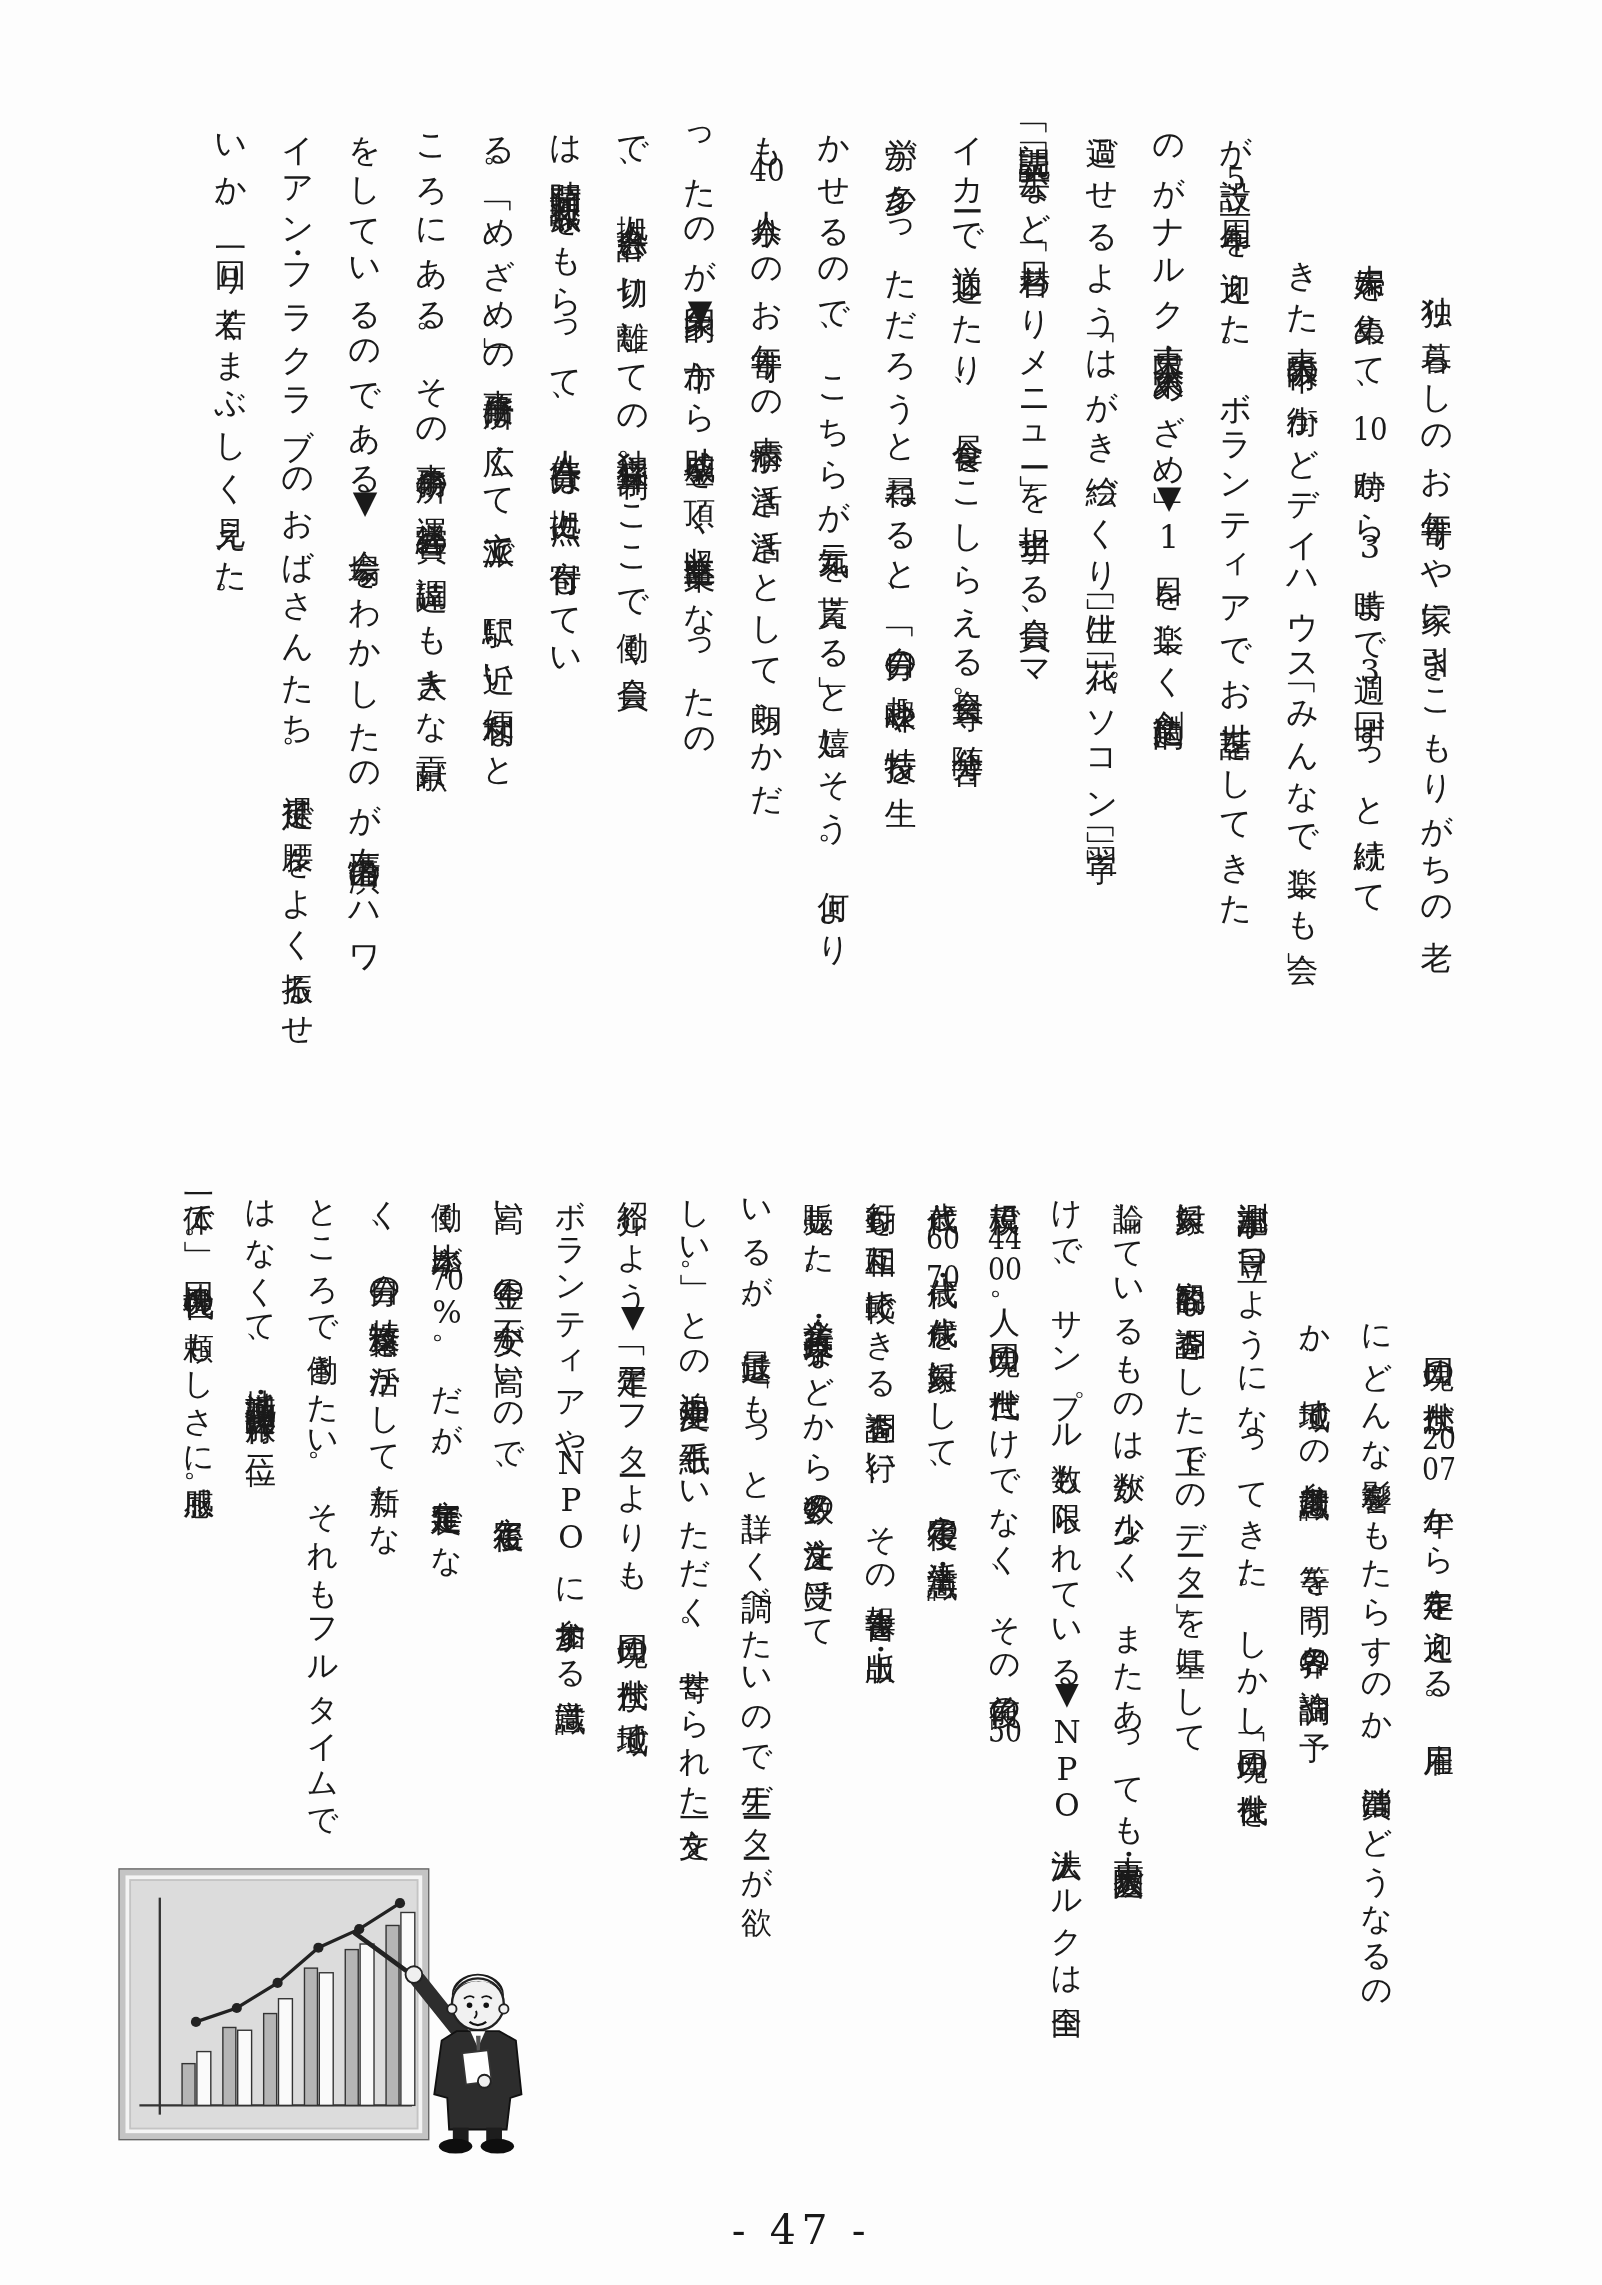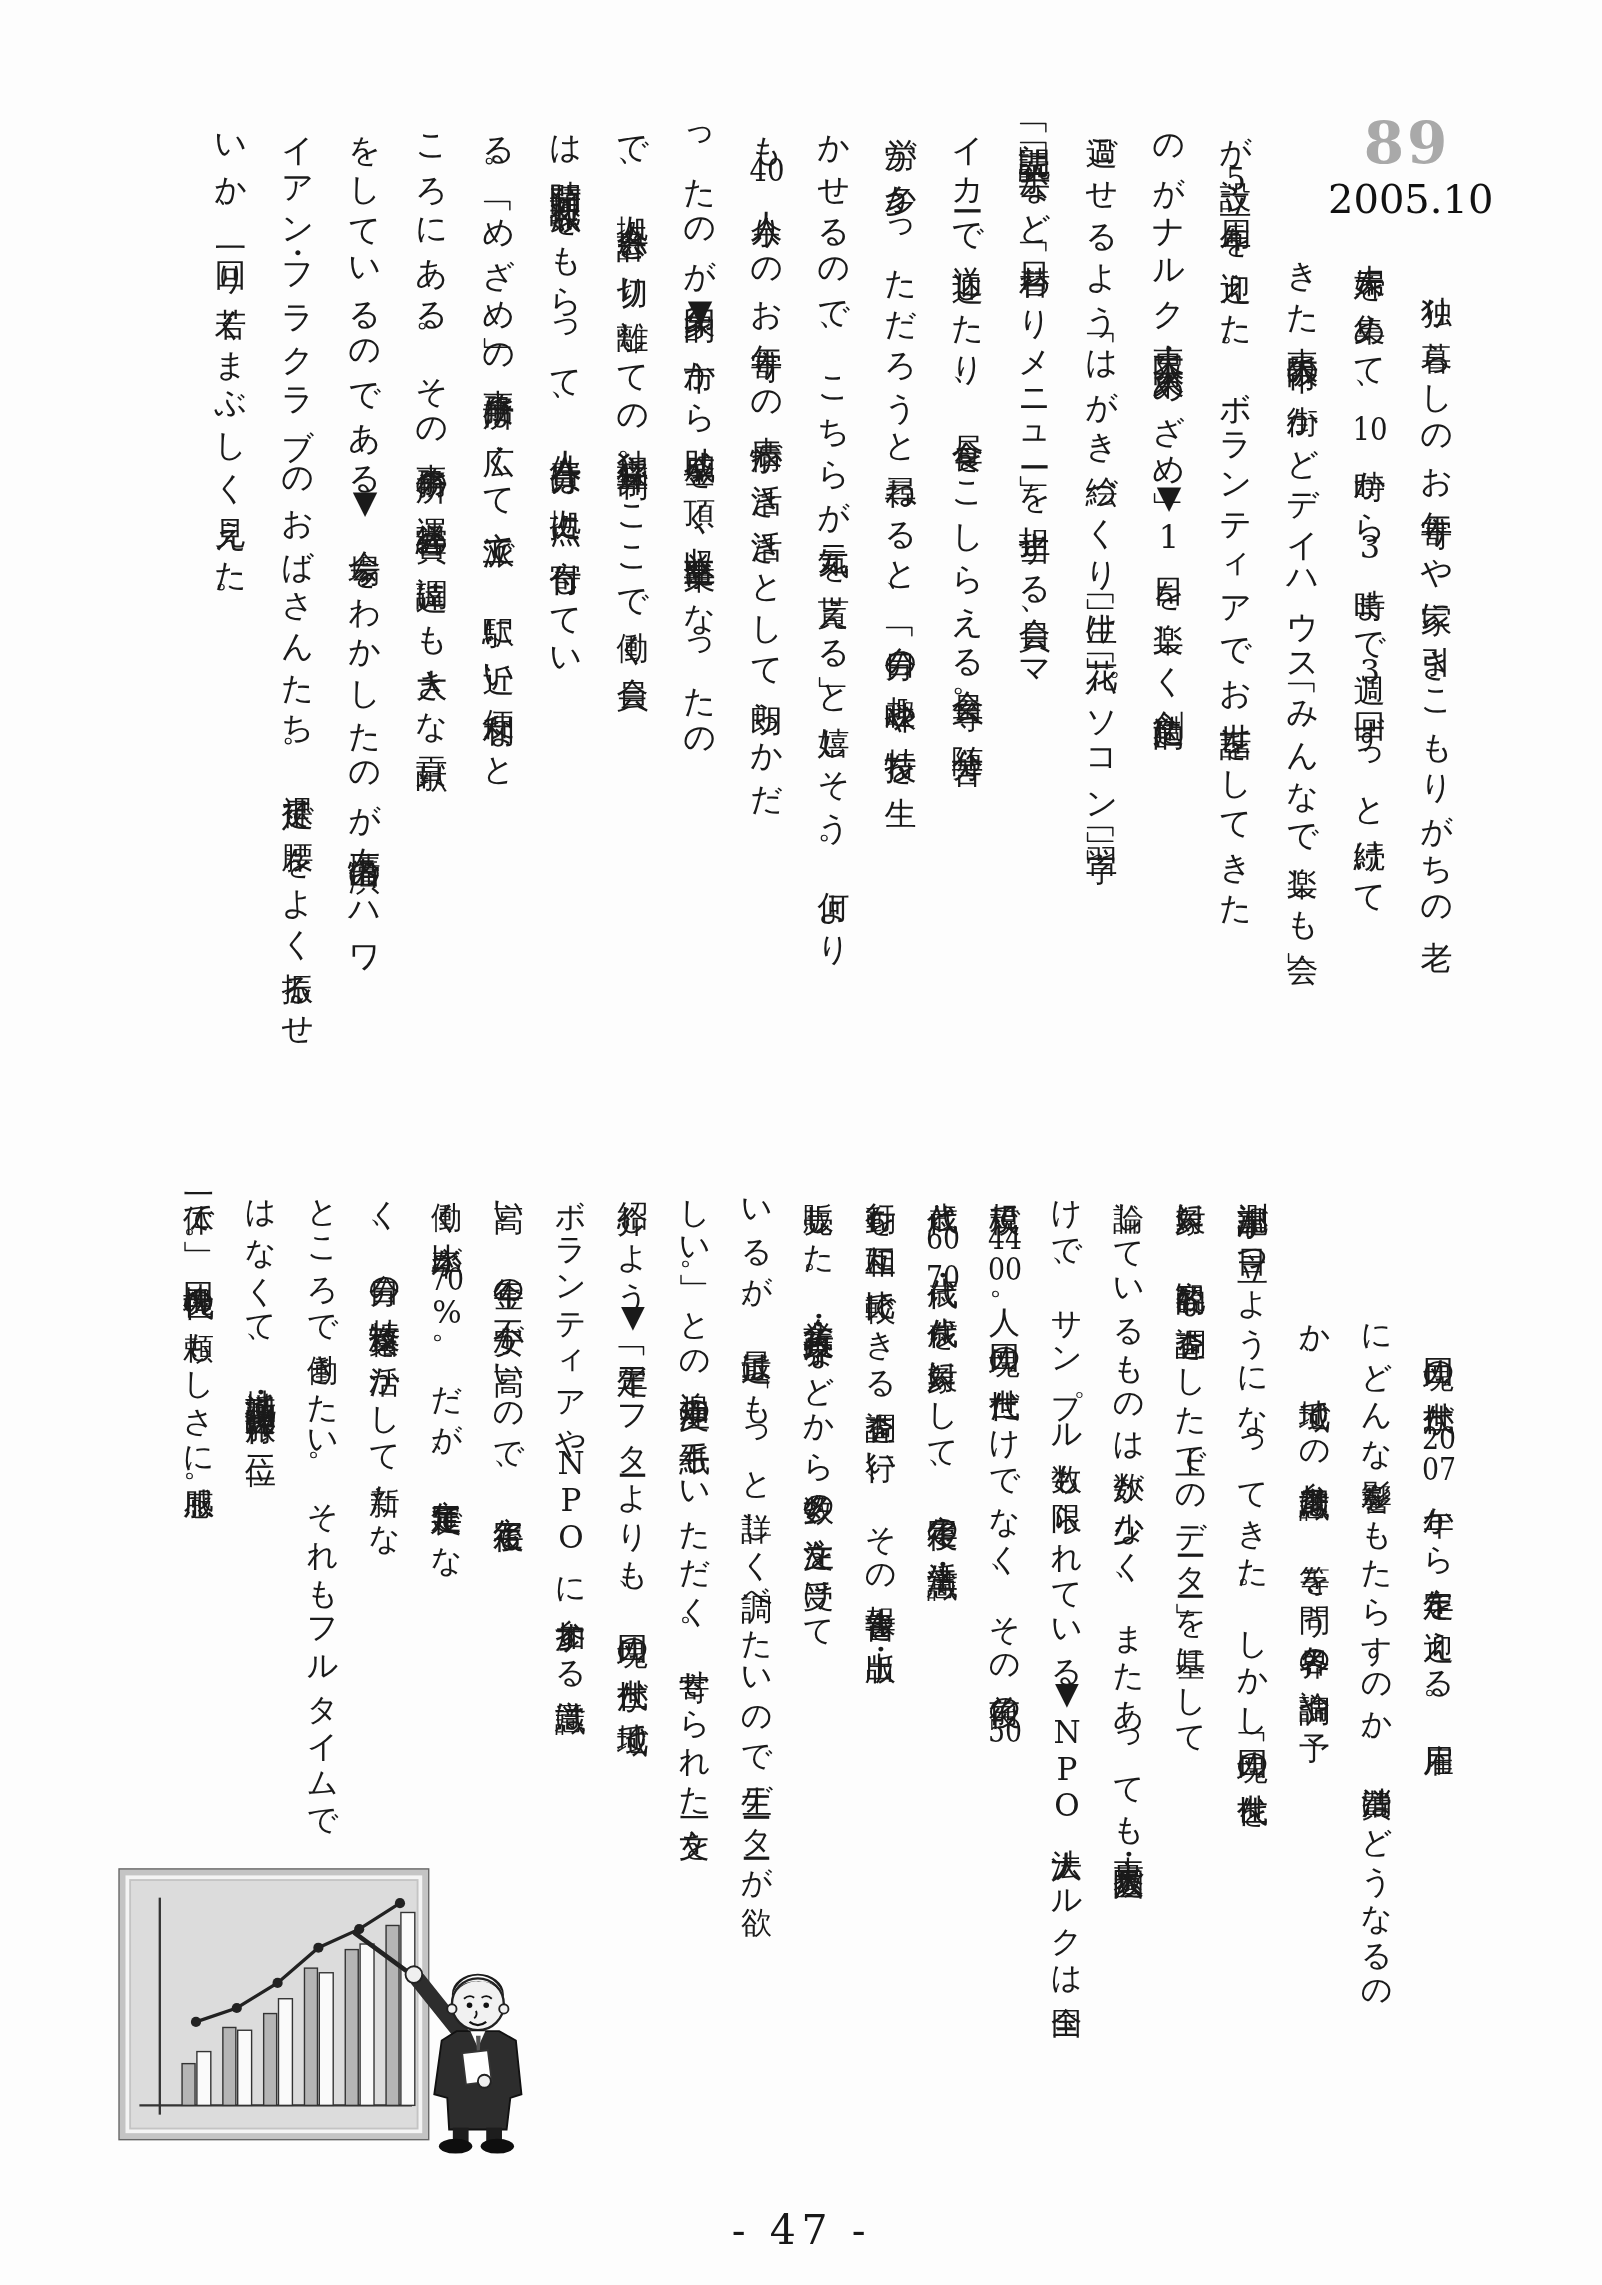--- a/index.html
+++ b/index.html
@@ -74,24 +74,20 @@
     position:absolute;
     left:102px;top:1855px;
     width:455px;height:306px;
   }
 </style>
 </head>
 <body>
 
 <div id="page">
 
-  <div class="sec-header" id="header89">
-    <div class="num">89</div>
-    <div class="date">2005.10</div>
-  </div>
 
   <div class="cols cols89" id="cols89">
       <div class="col low89 indent">独り暮らしのお年寄りや家に引きこもりがちの老</div>
       <div class="col low89">夫婦を集めて、<span class="tcy">10</span>時から<span class="tcy">3</span>時まで週<span class="tcy">3</span>回ずっと続けて</div>
       <div class="col low89">きた東大阪市の街かどデイハウス「みんなで楽しも会」</div>
       <div class="col">が設立<span class="tcy">5</span>周年を迎えた。ボランティアでお世話をしてきた</div>
       <div class="col">のがナルク東大阪・大東「めざめ」▼<span class="tcy">1</span>日を楽しく創造的に</div>
       <div class="col">過ごせるよう「はがき絵づくり」「生け花」「パソコン」「習字」</div>
       <div class="col">「朗読」「手芸」など「日替わりメニュー」を担当する会員、マ</div>
       <div class="col">イカーで送迎したり、昼食をこしらえる会員等々。随分苦</div>

